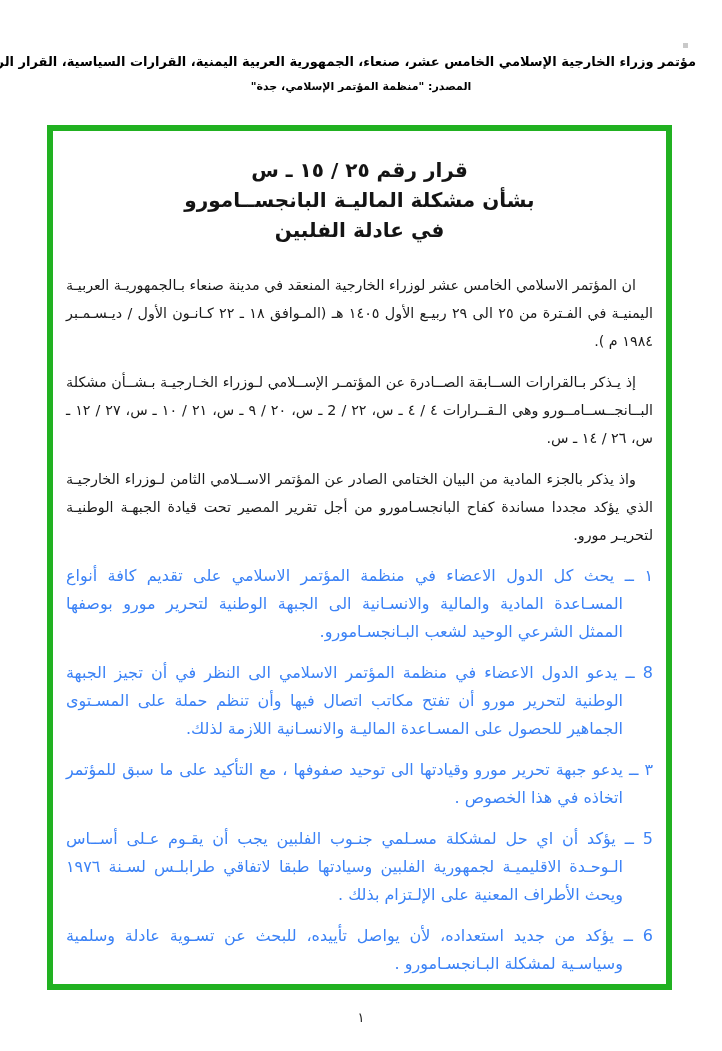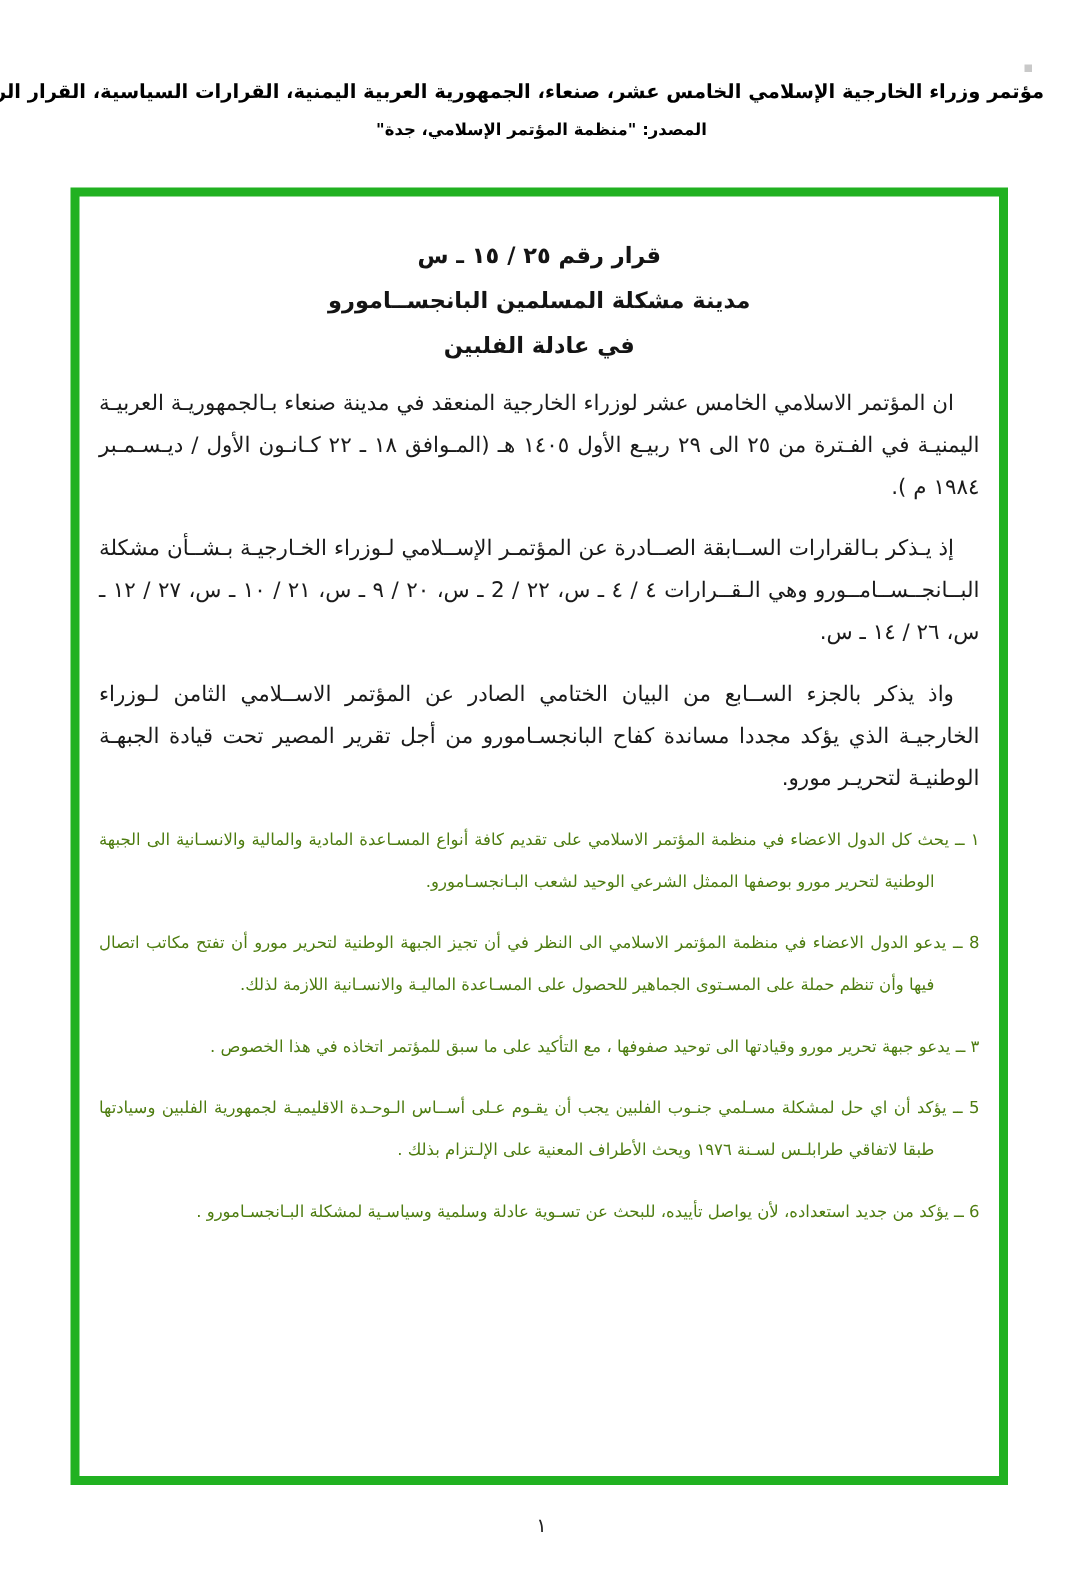--- a/index.html
+++ b/index.html
@@ -7,30 +7,30 @@
     width:722px;height:1051px;position:relative;background:#ffffff;
     font-family:"DejaVu Sans",sans-serif;color:#1a1a1a;
   }
   .page{position:absolute;inset:0;background:#fff;overflow:hidden;}
   .speck{position:absolute;left:683px;top:43px;width:5px;height:5px;background:#c9c9c9;}
   .doc-header{position:absolute;top:52px;left:26px;right:26px;direction:rtl;text-align:center;color:#000;}
   .header-line{font-weight:bold;font-size:13px;line-height:20px;white-space:nowrap;}
   .source-line{font-weight:bold;font-size:11px;margin-top:8px;}
   .green-box{position:absolute;left:47px;top:125px;width:613px;height:853px;border:6px solid #21b121;background:#fff;}
   .content{position:absolute;inset:0;padding:24px 13px 0 13px;direction:rtl;overflow:hidden;}
-  .doc-title{text-align:center;font-weight:bold;font-size:15px;line-height:30px;color:#141414;}
-  .preamble{margin-top:10px;}
+  .doc-title{text-align:center;font-weight:bold;font-size:20px;line-height:30px;color:#141414;}
+  .preamble{margin-top:26px;}
   .para{
     margin:0 0 13px 0;font-size:14.3px;line-height:28px;
     text-align:justify;text-indent:17px;color:#1a1a1a;
   }
   .items{margin-top:4px;}
   .item{
-    margin:0 0 13px 0;font-size:11px;line-height:28px;
-    text-align:justify;color:#4d7c0f;
+    margin:0 0 13px 0;font-size:16px;line-height:28px;
+    text-align:justify;color:#3b82f6;
     padding-right:30px;text-indent:-30px;
   }
   .page-number{position:absolute;left:0;right:0;bottom:26px;text-align:center;font-size:13px;color:#222;}
 </style>
 </head>
 <body>
 
 <div class="page">
 
   <div class="speck"></div>
@@ -38,28 +38,28 @@
   <div class="doc-header">
     <div class="header-line">مؤتمر وزراء الخارجية الإسلامي الخامس عشر، صنعاء، الجمهورية العربية اليمنية، القرارات السياسية، القرار الرقم ١٥/٢٥-س</div>
     <div class="source-line">المصدر:  "منظمة المؤتمر الإسلامي، جدة"</div>
   </div>
 
   <div class="green-box">
     <div class="content">
 
       <div class="doc-title">
         <div>قرار رقم ٢٥ / ١٥ ـ س</div>
-        <div>مدينة مشكلة المسلمين البانجســامورو</div>
+        <div>بشأن مشكلة الماليـة البانجســامورو</div>
         <div>في عادلة الفلبين</div>
       </div>
 
       <div class="preamble">
         <p class="para">ان المؤتمر الاسلامي الخامس عشر لوزراء الخارجية المنعقد في مدينة صنعاء بـالجمهوريـة العربيـة اليمنيـة في الفـترة من ٢٥ الى ٢٩ ربيـع الأول ١٤٠٥ هـ (المـوافق ١٨ ـ ٢٢ كـانـون الأول / ديـسـمـبر ١٩٨٤ م ).</p>
         <p class="para">إذ يـذكر بـالقرارات الســابقة الصــادرة عن المؤتمـر الإســلامي لـوزراء الخـارجيـة بـشــأن مشكلة البــانجــســامــورو وهي الـقــرارات ٤ / ٤ ـ س، ٢٢ / 2 ـ س، ٢٠ / ٩ ـ س، ٢١ / ١٠ ـ س، ٢٧ / ١٢ ـ س، ٢٦ / ١٤ ـ س.</p>
-        <p class="para">واذ يذكر بالجزء الســابع من البيان الختامي الصادر عن المؤتمر الاســلامي الثامن لـوزراء الخارجيـة الذي يؤكد مجددا مساندة كفاح البانجسـامورو من أجل تقرير المصير تحت قيادة الجبهـة الوطنيـة لتحريـر مورو.</p>
+        <p class="para">واذ يذكر بالجزء المادية من البيان الختامي الصادر عن المؤتمر الاســلامي الثامن لـوزراء الخارجيـة الذي يؤكد مجددا مساندة كفاح البانجسـامورو من أجل تقرير المصير تحت قيادة الجبهـة الوطنيـة لتحريـر مورو.</p>
       </div>
 
       <div class="items">
         <div class="item">
           <span>١ ــ</span>
           <span>يحث كل الدول الاعضاء في منظمة المؤتمر الاسلامي على تقديم كافة أنواع المسـاعدة المادية والمالية والانسـانية الى الجبهة الوطنية لتحرير مورو بوصفها الممثل الشرعي الوحيد لشعب البـانجسـامورو.</span>
         </div>
         <div class="item">
           <span>8 ــ</span>
           <span>يدعو الدول الاعضاء في منظمة المؤتمر الاسلامي الى النظر في أن تجيز الجبهة الوطنية لتحرير مورو أن  تفتح مكاتب اتصال فيها وأن تنظم حملة على المسـتوى الجماهير للحصول على المسـاعدة الماليـة والانسـانية اللازمة لذلك.</span>

